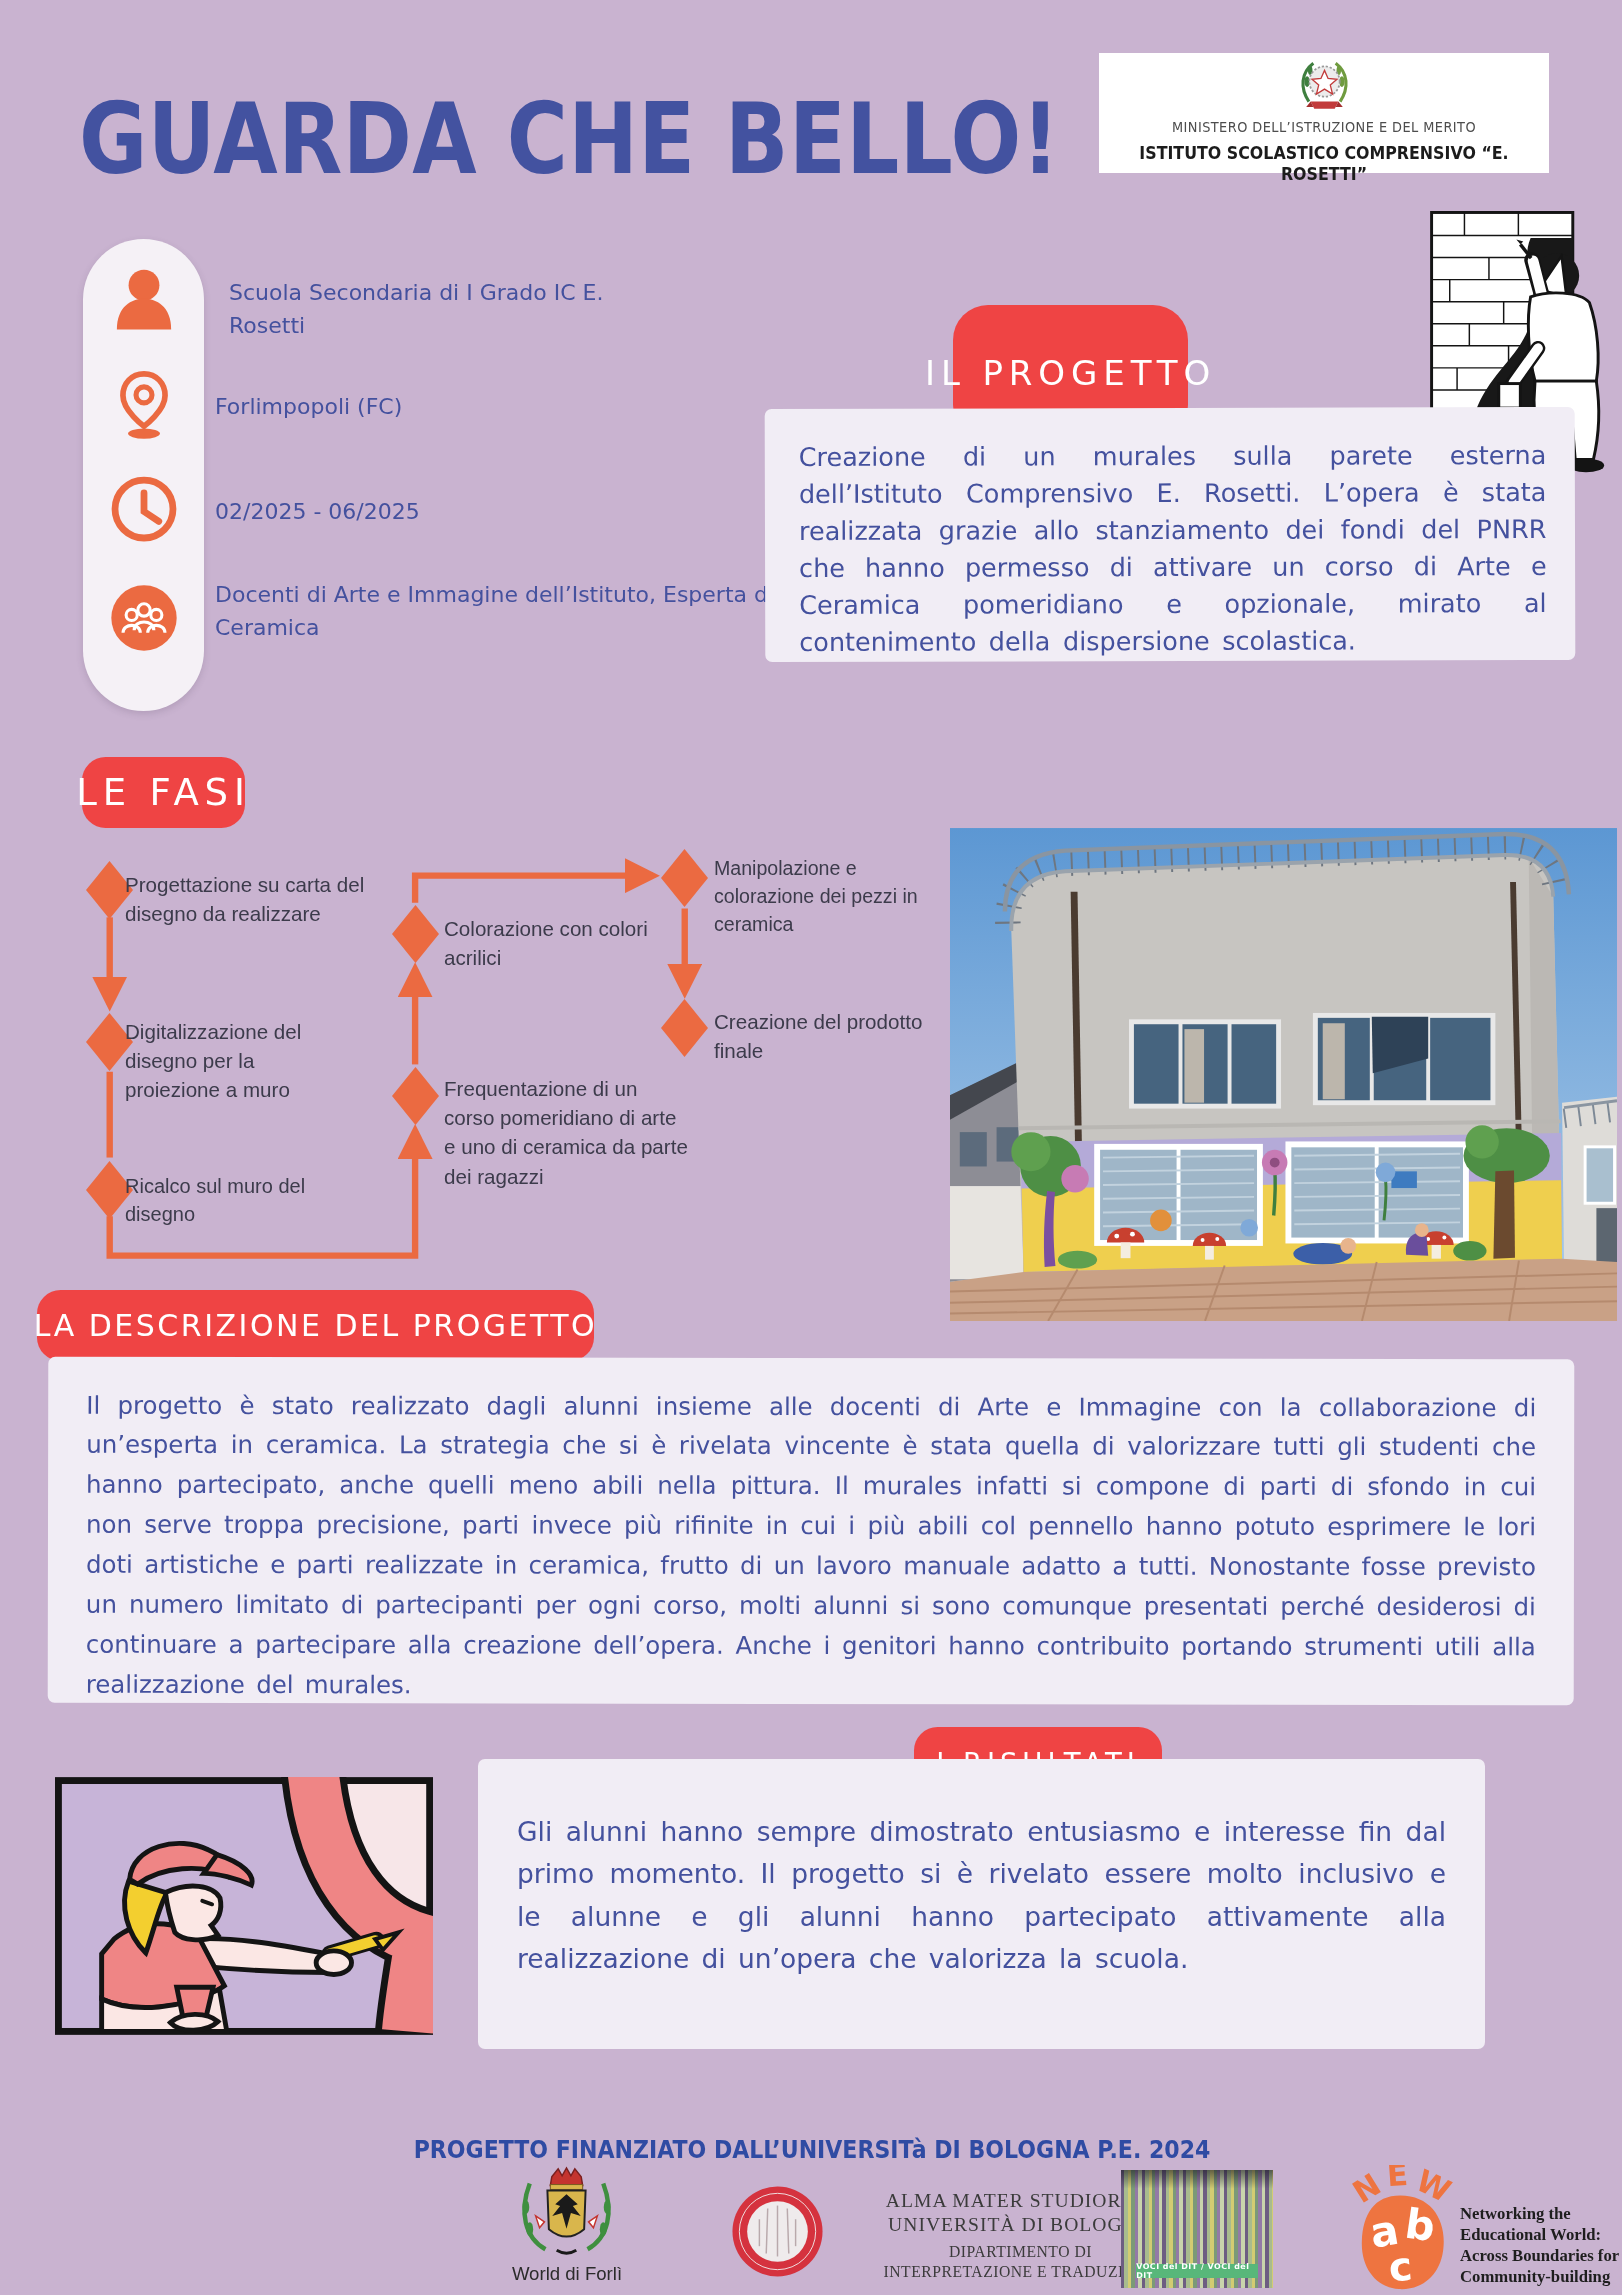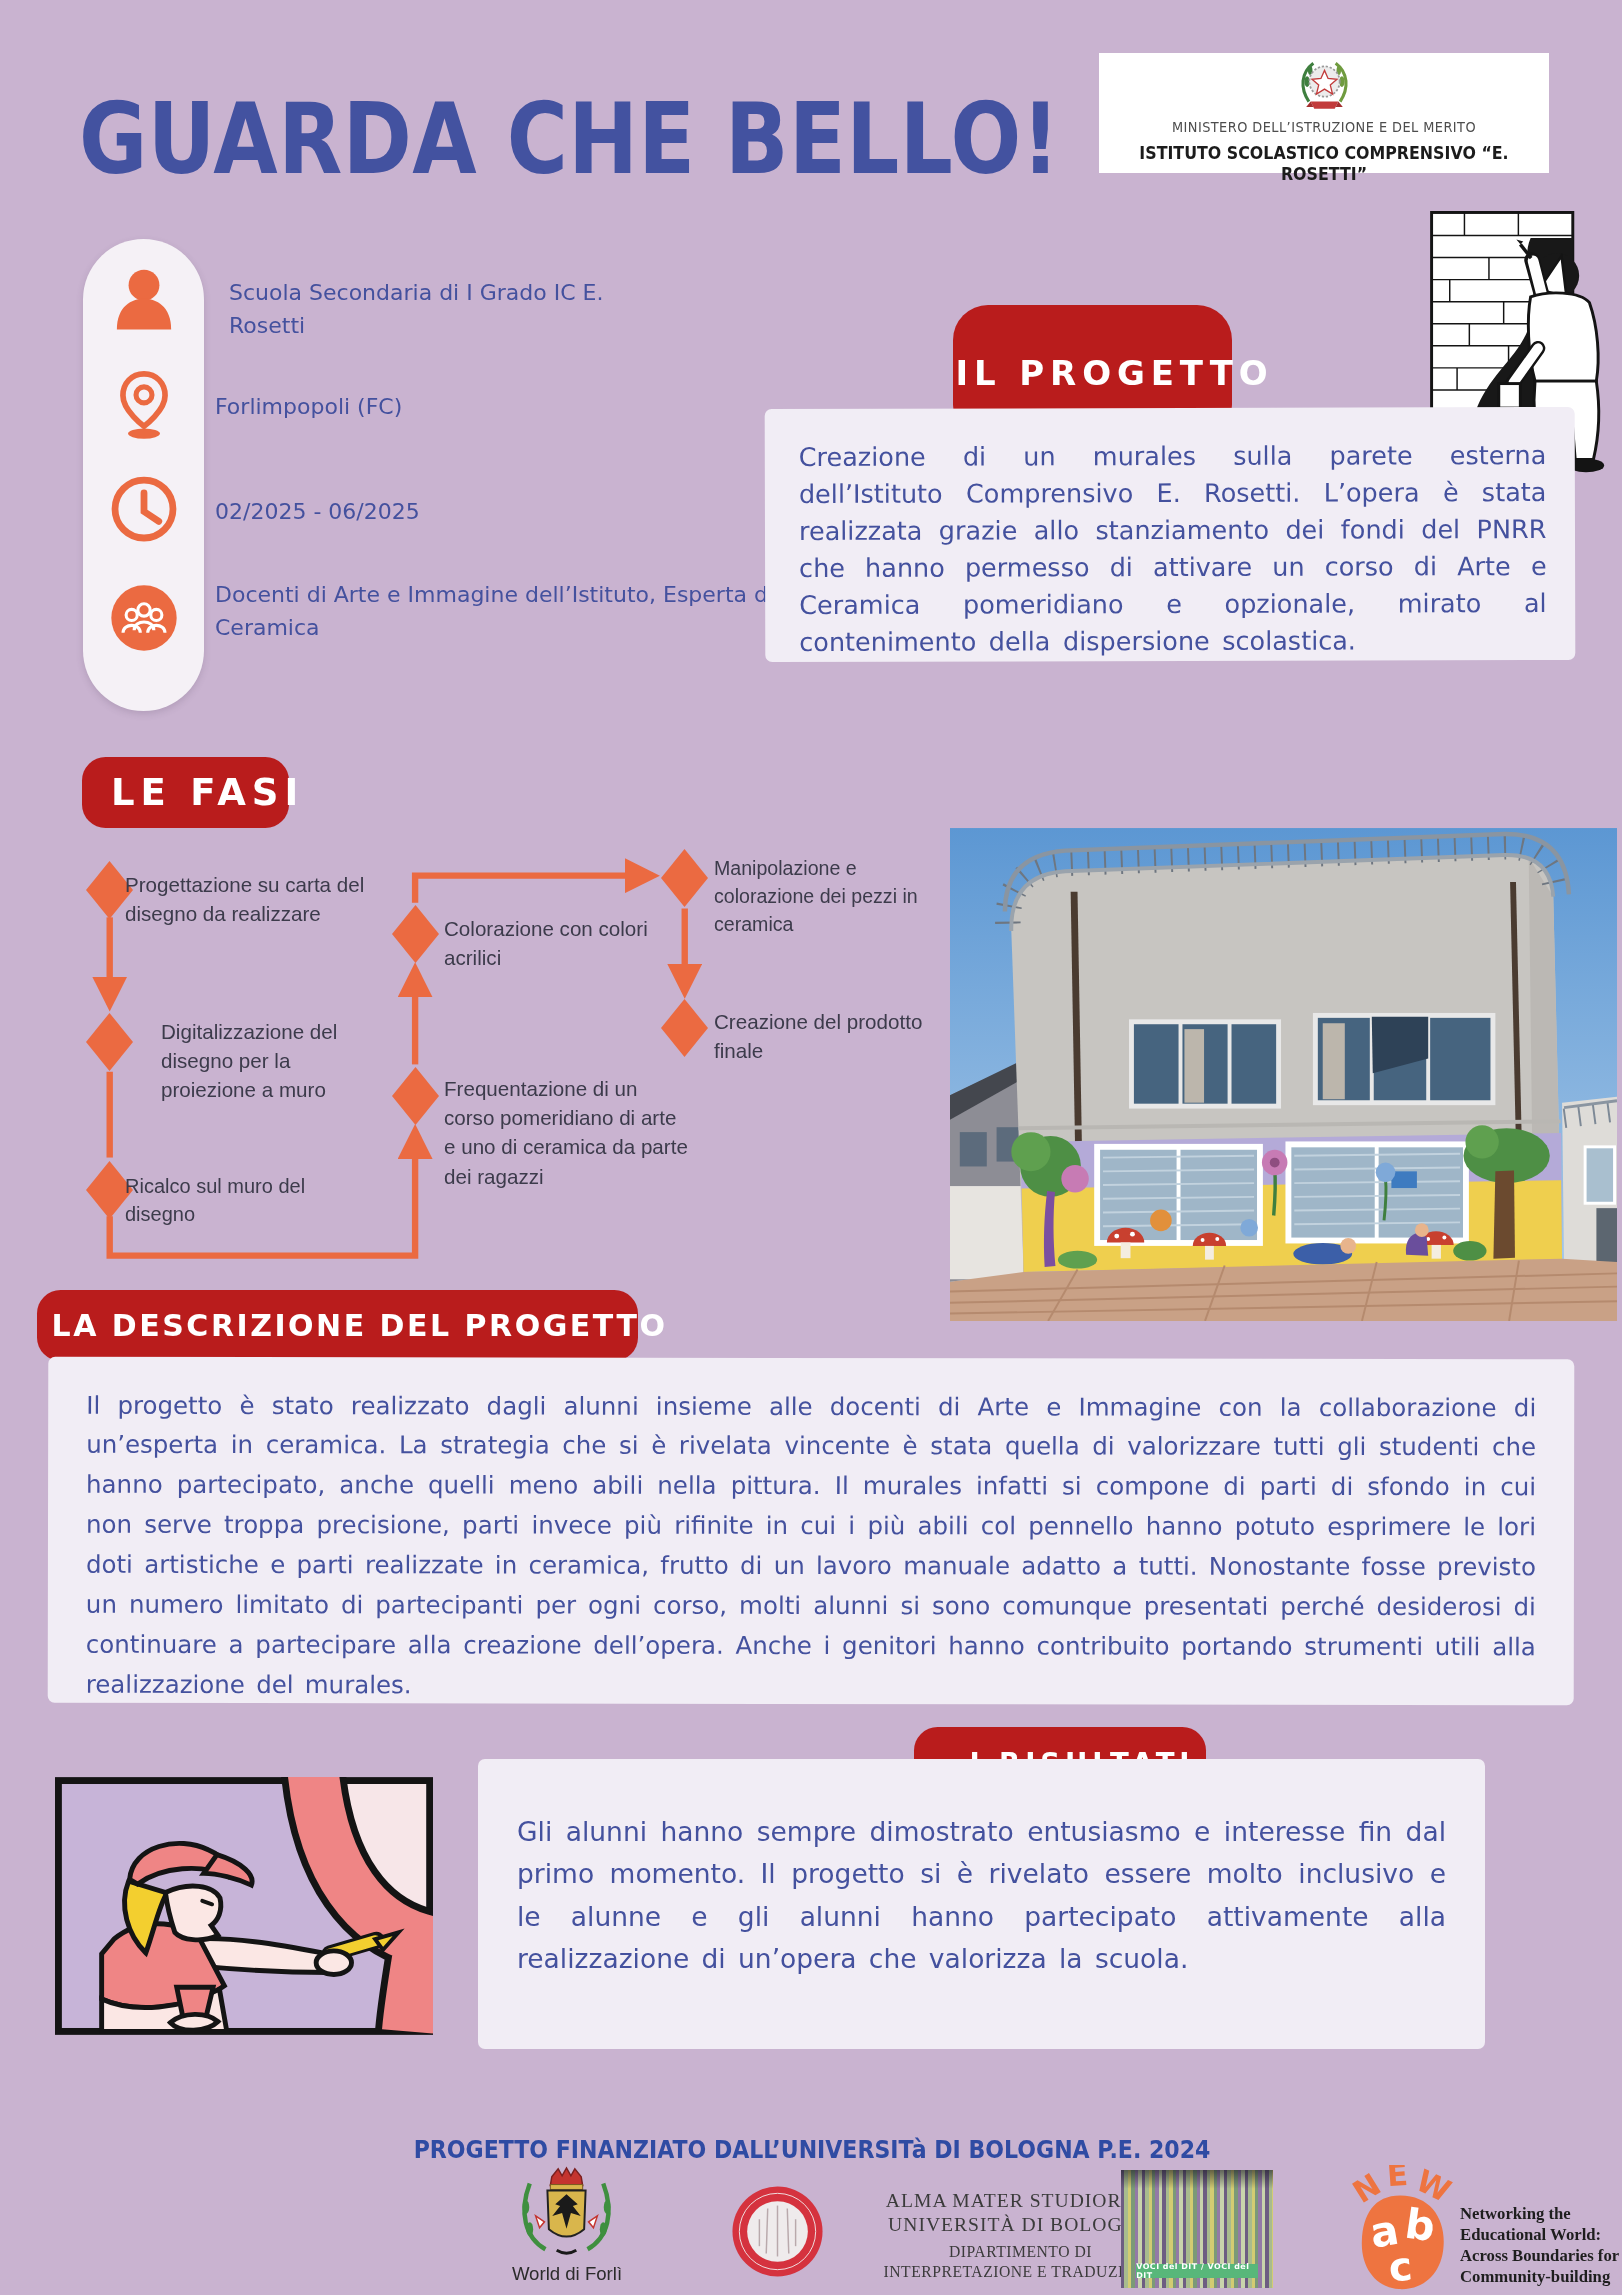--- a/index.html
+++ b/index.html
@@ -15,22 +15,22 @@
   .ministry-line1{position:absolute;left:0;top:65px;width:100%;text-align:center;
      font-size:14.7px;color:#4d4d4d;transform:scaleX(.88);letter-spacing:0.5px;}
   .ministry-line2{position:absolute;left:0;top:89px;width:100%;text-align:center;
      font-size:18px;font-weight:bold;color:#1c1c1c;transform:scaleX(.88);}
   
   #sidebar-pill{left:83px;top:239px;width:121px;height:472px;background:#F5F1F6;
      border-radius:64px;box-shadow:0 2.9px 7.9px rgba(80,60,90,.18);}
   .side-icon{position:absolute;width:74px;height:74px;}
   .info-text{position:absolute;font-size:22px;line-height:1.5;color:#44519E;}
   
-  .badge{background:#b91c1c;color:#fff;display:flex;align-items:center;justify-content:center;
-     font-weight:bold;white-space:nowrap;padding-left:44px;}
+  .badge{background:#ef4444;color:#fff;display:flex;align-items:center;justify-content:center;
+     font-weight:normal;white-space:nowrap;}
   #badge-progetto{left:953px;top:305px;width:235px;height:135px;border-radius:35px;
      font-size:34px;letter-spacing:5.9px;}
   #badge-fasi{left:82px;top:757px;width:163px;height:71px;border-radius:23.6px;
      font-size:37px;letter-spacing:5.9px;}
   #badge-descrizione{left:37px;top:1290px;width:557px;height:71px;border-radius:23.6px;
      font-size:30px;letter-spacing:2.5px;}
   #badge-risultati{left:914px;top:1727px;width:248px;height:71px;border-radius:23.6px;
      font-size:27.5px;letter-spacing:4.9px;}
   
   .card{background:#F1EDF5;border-radius:6.9px;color:#44519E;}
@@ -184,21 +184,21 @@
 
   <div class="abs diamond" style="left:86px;top:861px;"></div>
   <div class="abs diamond" style="left:86px;top:1013px;"></div>
   <div class="abs diamond" style="left:86px;top:1161px;"></div>
   <div class="abs diamond" style="left:392px;top:905px;"></div>
   <div class="abs diamond" style="left:392px;top:1067px;"></div>
   <div class="abs diamond" style="left:661px;top:849px;"></div>
   <div class="abs diamond" style="left:661px;top:999px;"></div>
 
   <div class="abs flow-label" style="left:125px;top:870px;width:263px;font-size:20.6px;">Progettazione su carta del disegno da realizzare</div>
-  <div class="abs flow-label" style="left:125px;top:1017px;width:216px;font-size:20.6px;margin-left:36px;">Digitalizzazione del disegno per la proiezione a muro</div>
+  <div class="abs flow-label" style="left:125px;top:1017px;width:216px;font-size:20.6px;">Digitalizzazione del disegno per la proiezione a muro</div>
   <div class="abs flow-label" style="left:125px;top:1172px;width:221px;font-size:20px;">Ricalco sul muro del disegno</div>
   <div class="abs flow-label" style="left:444px;top:914px;width:231px;font-size:20.6px;">Colorazione con colori acrilici</div>
   <div class="abs flow-label" style="left:444px;top:1074px;width:245px;font-size:20.6px;">Frequentazione di un corso pomeridiano di arte e uno di ceramica da parte dei ragazzi</div>
   <div class="abs flow-label" style="left:714px;top:855px;width:245px;font-size:19.6px;">Manipolazione e colorazione dei pezzi in ceramica</div>
   <div class="abs flow-label" style="left:714px;top:1007px;width:245px;font-size:20.6px;">Creazione del prodotto finale</div>
 
   <svg class="abs" style="left:950px;top:828px;" width="667" height="493" viewBox="0 0 1360 1005">
     <defs>
       <linearGradient id="skyG" x1="0" y1="0" x2="0" y2="1">
         <stop offset="0" stop-color="#5C97D3"></stop>

